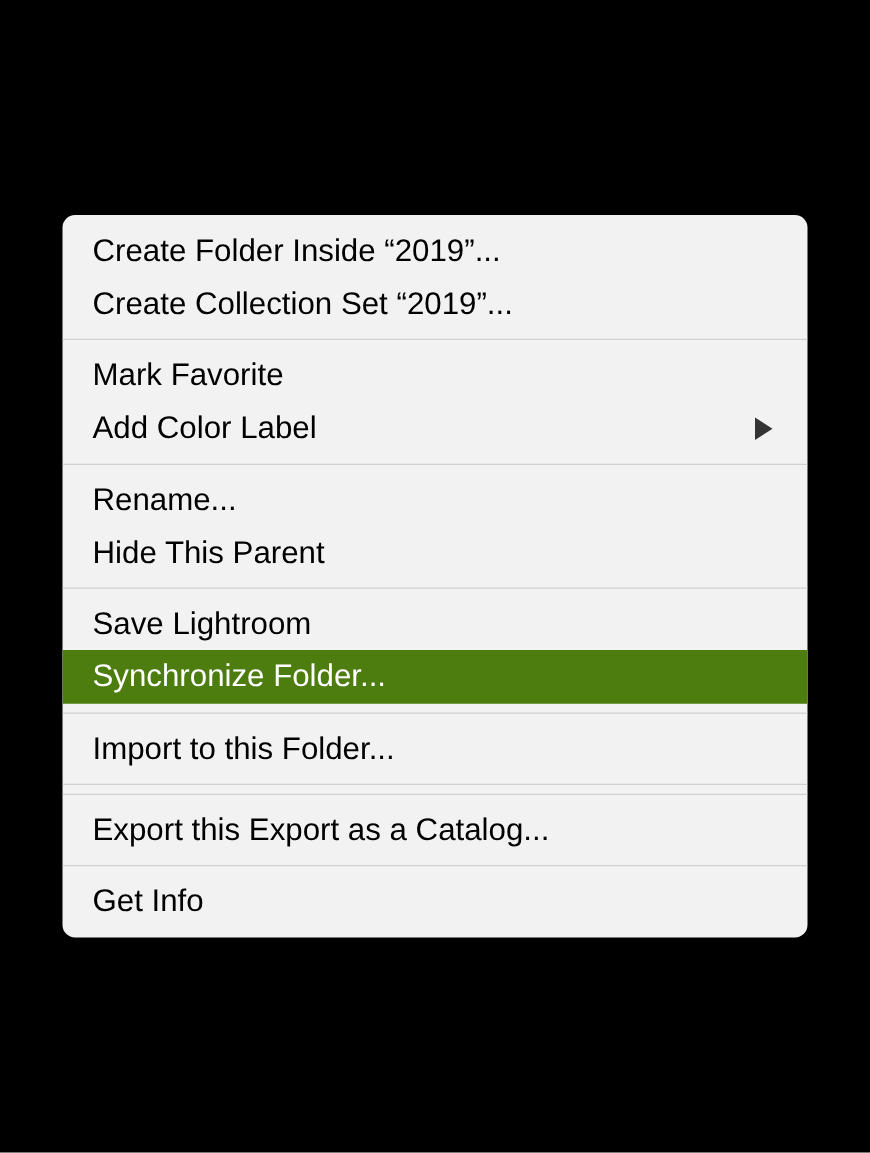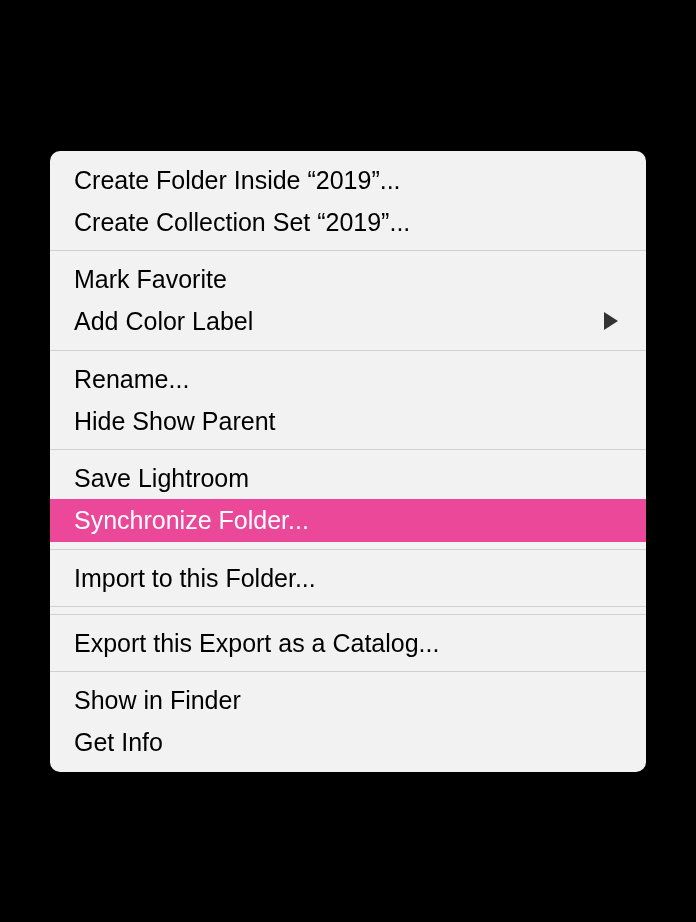--- a/index.html
+++ b/index.html
@@ -28,21 +28,21 @@
       display: flex;
       align-items: center;
       justify-content: space-between;
       padding: 3px 28px 3px 24px;
       font-size: 25px;
       color: #000;
       cursor: default;
       line-height: 1.45;
     }
     .menu-item.highlighted {
-      background: #ec4899;
+      background: #4d7c0f;
       color: #fff;
     }
     .menu-separator {
       height: 1px;
       background: #d0d0d0;
       margin: 7px 0;
     }
     .submenu-arrow {
       width: 0;
       height: 0;
@@ -72,21 +72,21 @@
     <span>Add Color Label</span>
     <span class="submenu-arrow"></span>
   </div>
 
   <div class="menu-separator"></div>
 
   <div class="menu-item">
     <span>Rename...</span>
   </div>
   <div class="menu-item">
-    <span>Hide Show Parent</span>
+    <span>Hide This Parent</span>
   </div>
 
   <div class="menu-separator"></div>
 
   <div class="menu-item">
     <span>Save Lightroom</span>
   </div>
   <div class="menu-item highlighted">
     <span>Synchronize Folder...</span>
   </div>
@@ -102,19 +102,16 @@
 
   <div class="menu-separator"></div>
 
   <div class="menu-item">
     <span>Export this Export as a Catalog...</span>
   </div>
 
   <div class="menu-separator"></div>
 
   <div class="menu-item">
-    <span>Show in Finder</span>
-  </div>
-  <div class="menu-item">
     <span>Get Info</span>
   </div>
 
 </div>
 
 </body></html>

